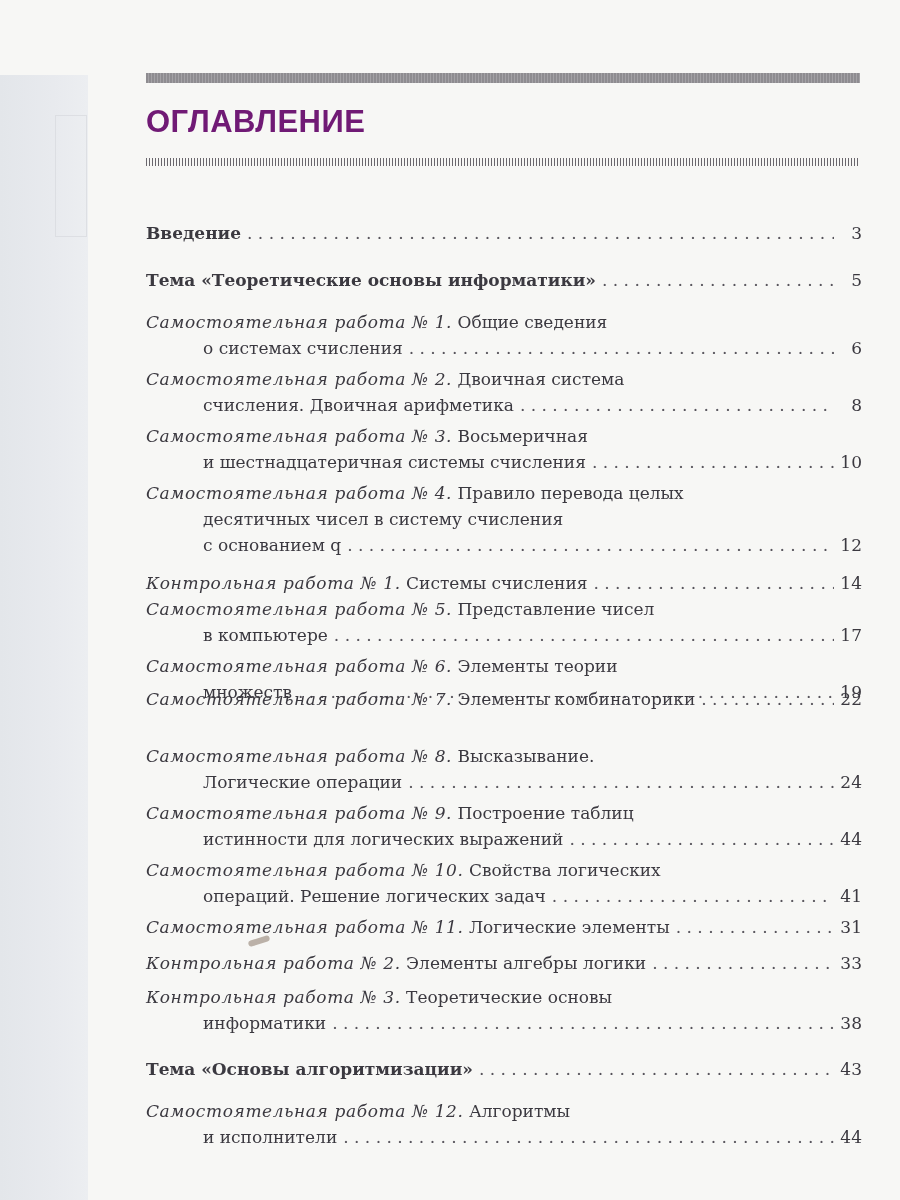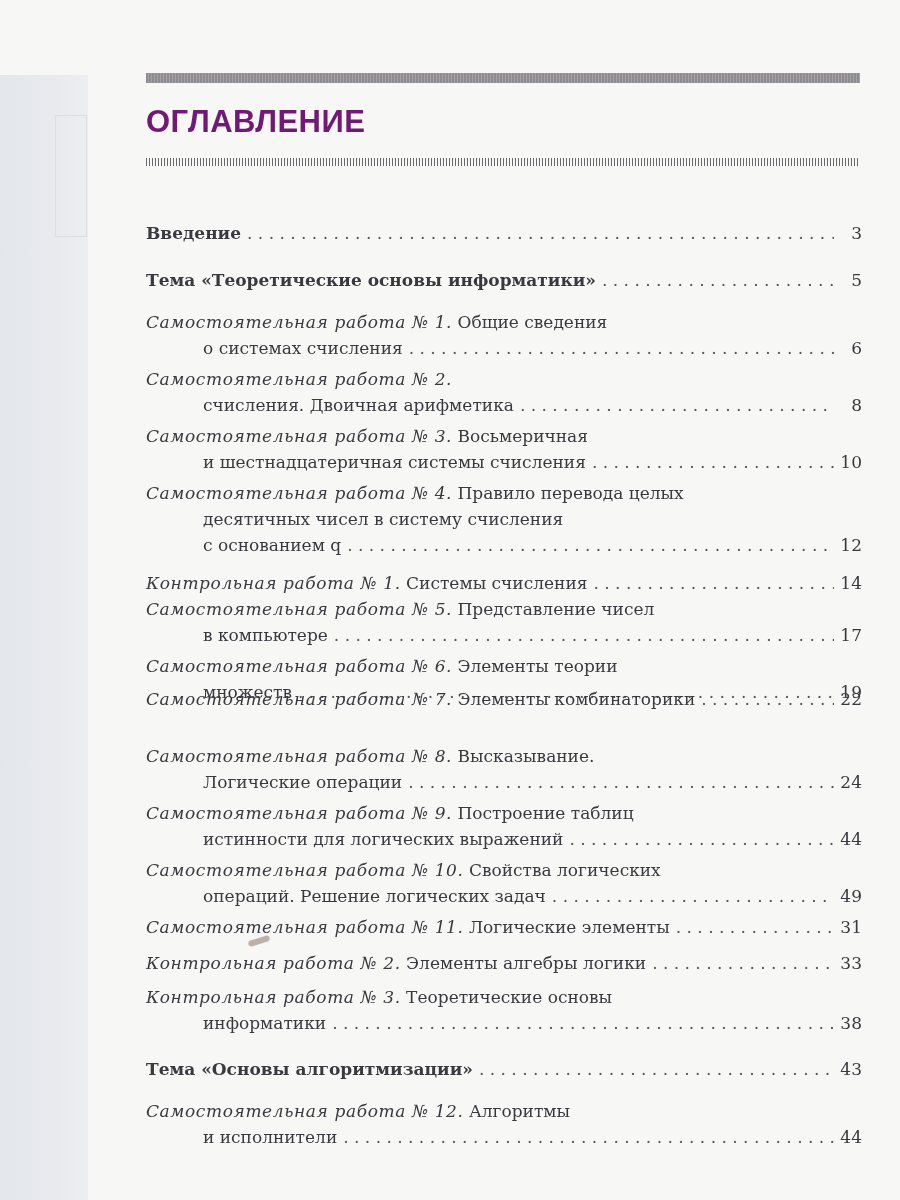--- a/index.html
+++ b/index.html
@@ -80,21 +80,21 @@
   <div class="entry" style="top:309px">
     <div class="line"><span class="ital">Самостоятельная работа № 1.</span>&nbsp;<span>Общие сведения</span></div>
     <div class="line indent">
       <span>о системах счисления</span>
       <span class="leader"></span>
       <span class="page-num">6</span>
     </div>
   </div>
 
   <div class="entry" style="top:366px">
-    <div class="line"><span class="ital">Самостоятельная работа № 2.</span>&nbsp;</div>
+    <div class="line"><span class="ital">Самостоятельная работа № 2.</span>&nbsp;<span>Двоичная система</span></div>
     <div class="line indent">
       <span>счисления. Двоичная арифметика</span>
       <span class="leader"></span>
       <span class="page-num">8</span>
     </div>
   </div>
 
   <div class="entry" style="top:423px">
     <div class="line"><span class="ital">Самостоятельная работа № 3.</span>&nbsp;<span>Восьмеричная</span></div>
     <div class="line indent">
@@ -166,21 +166,21 @@
       <span class="leader"></span>
       <span class="page-num">44</span>
     </div>
   </div>
 
   <div class="entry" style="top:857px">
     <div class="line"><span class="ital">Самостоятельная работа № 10.</span>&nbsp;<span>Свойства логических</span></div>
     <div class="line indent">
       <span>операций. Решение логических задач</span>
       <span class="leader"></span>
-      <span class="page-num">49</span>
+      <span class="page-num">41</span>
     </div>
   </div>
 
   <div class="entry" style="top:914px">
     <div class="line">
       <span class="ital">Самостоятельная работа № 11.</span>&nbsp;<span>Логические элементы</span>
       <span class="leader"></span>
       <span class="page-num">31</span>
     </div>
   </div>

